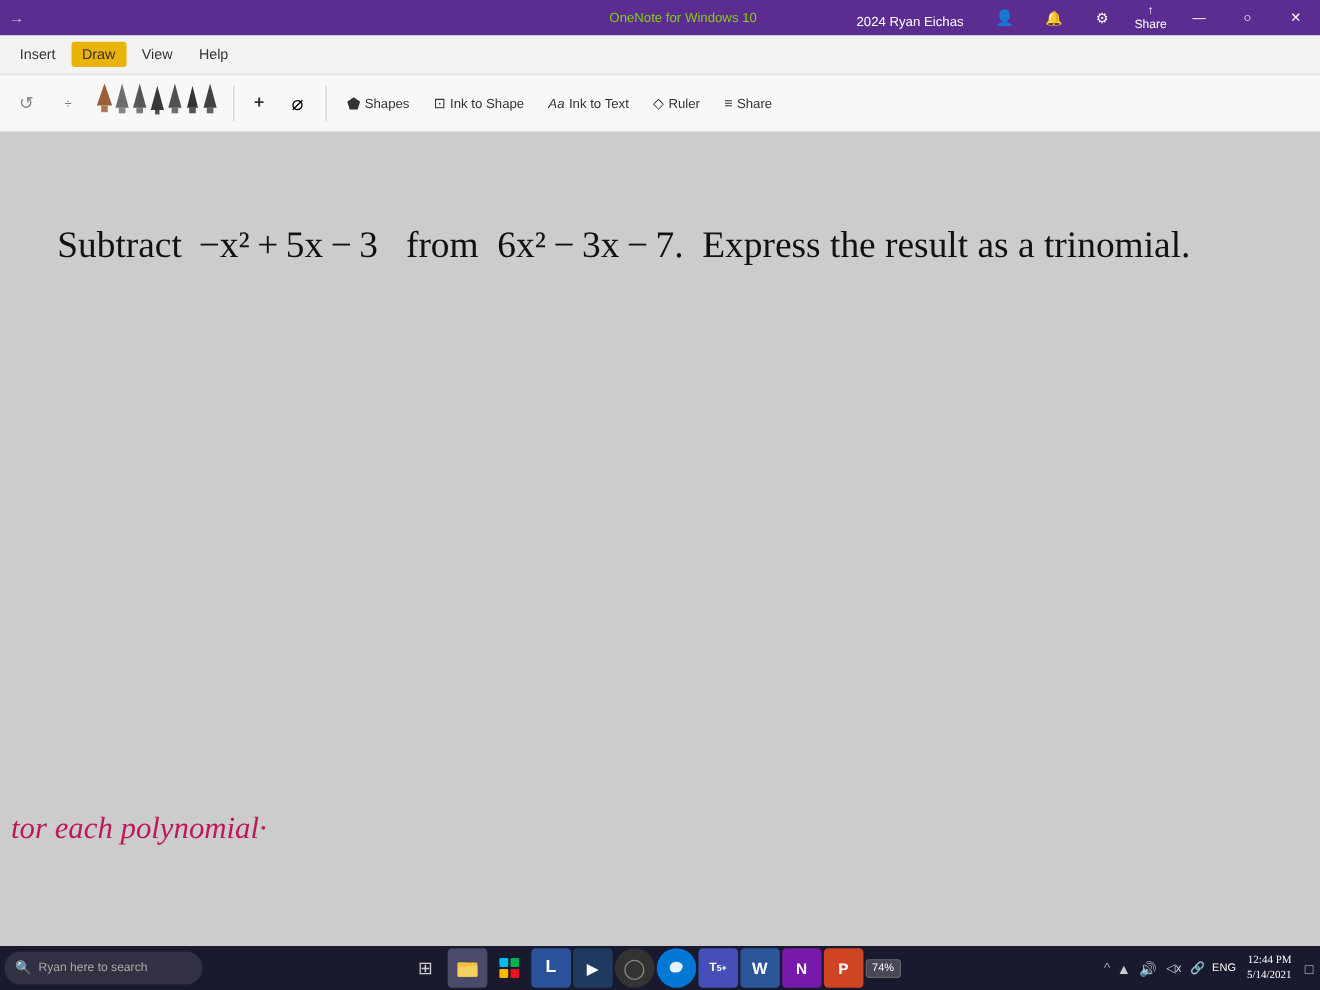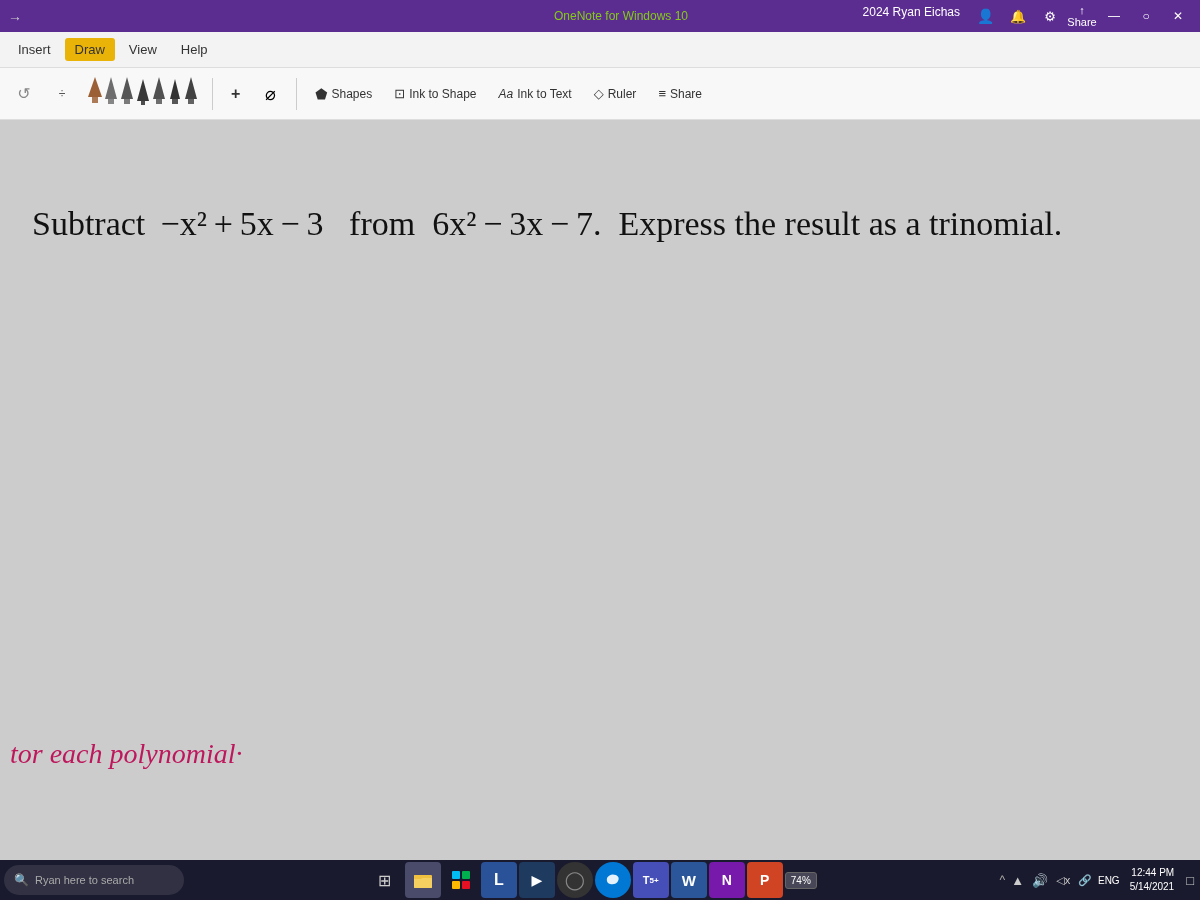--- a/index.html
+++ b/index.html
@@ -26,22 +26,22 @@
     .title-bar-title {
       color: #84cc16;
       font-size: 12px;
       position: absolute;
       left: 50%;
       transform: translateX(-50%);
       margin-left: 21px;
     }
     .title-bar-right {
       display: flex;
-      align-items: flex-start;
-      gap: 4px;
+      align-items: flex-end;
+      gap: 16px;
       margin-left: auto;
     }
     .title-bar-user {
       color: white;
       font-size: 12px;
       margin-right: 8px;
     }
     .title-bar-btn {
       width: 28px;
       height: 22px;
@@ -104,21 +104,21 @@
     }
 
     
     .canvas-area {
       background: #d0d0d0;
       height: calc(900px - 32px - 36px - 52px - 40px);
       display: flex;
       flex-direction: column;
       align-items: flex-start;
       justify-content: flex-start;
-      padding: 80px 60px 40px 32px;
+      padding: 80px 60px 40px 52px;
       position: relative;
     }
     .math-content {
       font-size: 34px;
       color: #111;
       font-weight: 400;
       line-height: 1.4;
       font-family: 'Times New Roman', Times, serif;
     }
 
@@ -168,20 +168,21 @@
       align-items: center;
       gap: 4px;
       margin-left: auto;
     }
     .taskbar-time {
       color: white;
       font-size: 10px;
       text-align: right;
       line-height: 1.4;
       padding: 0 6px;
+      font-family: Liberation Serif, serif;
     }
     .taskbar-battery {
       background: rgba(255,255,255,0.2);
       color: white;
       font-size: 10px;
       padding: 2px 5px;
       border-radius: 3px;
       border: 1px solid #666;
     }
     .taskbar-icon-small {

